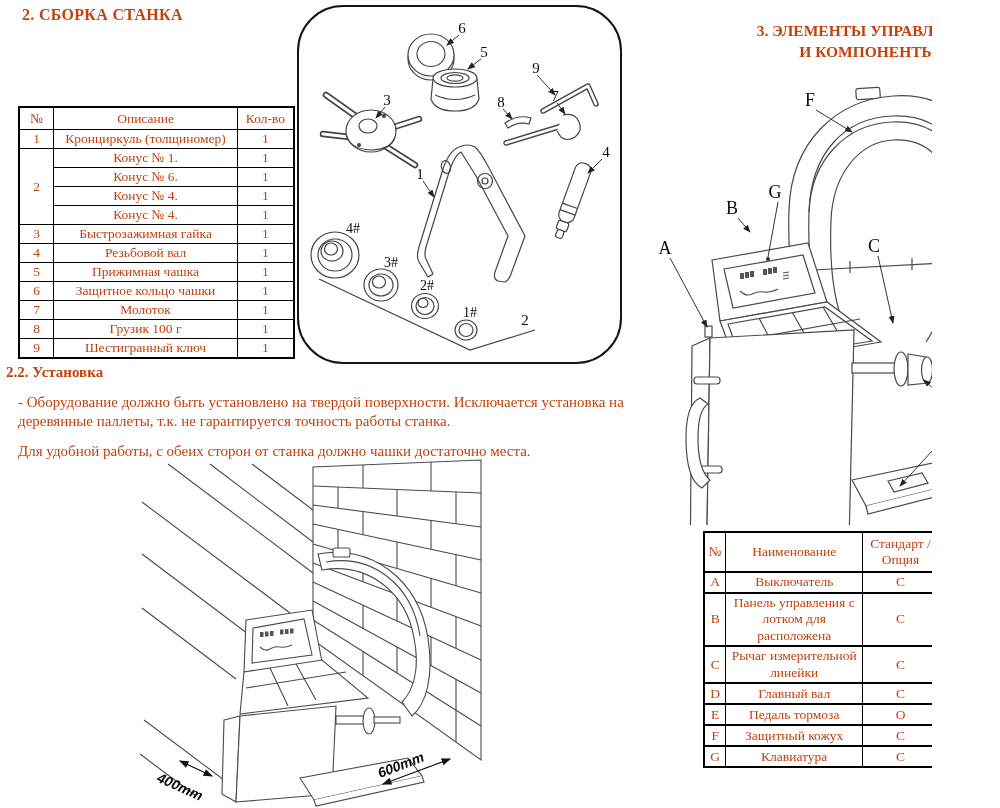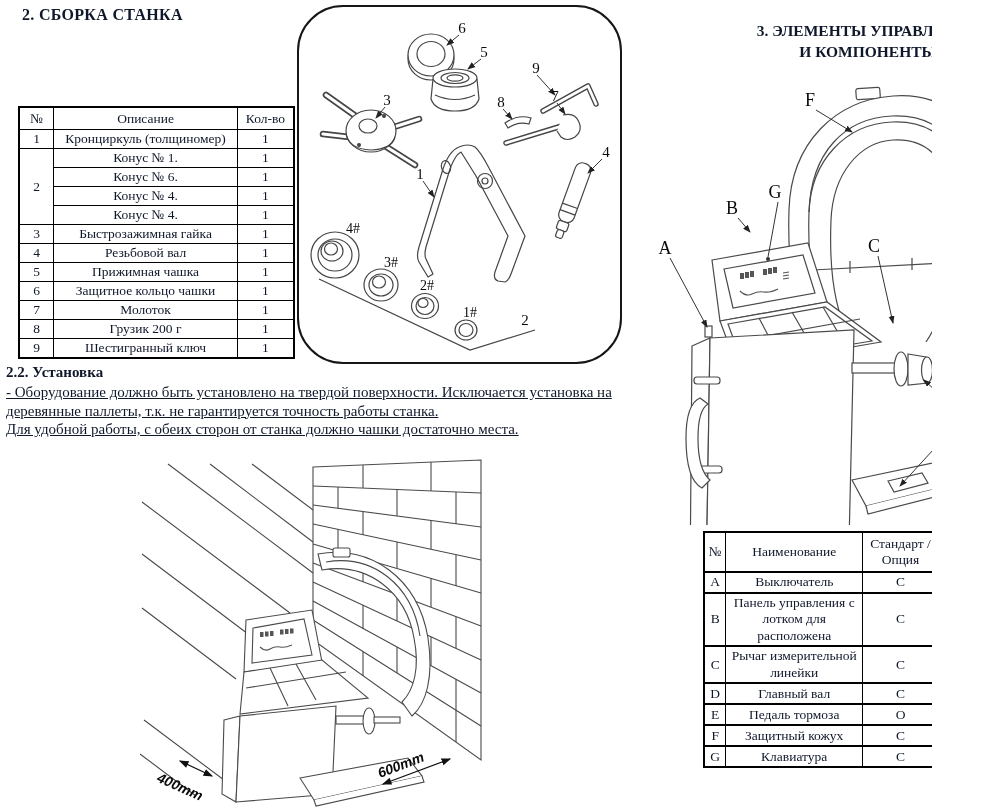--- a/index.html
+++ b/index.html
@@ -1,17 +1,17 @@
 <!DOCTYPE html>
 <html><head>
 <meta charset="utf-8">
 <style>
   html,body{margin:0;padding:0;background:#fff;}
   .page{position:relative;width:932px;height:808px;background:#fff;overflow:hidden;
-        font-family:"Liberation Serif",serif;color:#0f172a;}
+        font-family:"Liberation Serif",serif;color:#c2410c;}
   .abs{position:absolute;}
   .title-left{left:22px;top:6px;font-size:16px;font-weight:bold;letter-spacing:.3px;}
   .title-right{left:722px;top:20px;width:292px;text-align:center;font-size:15.5px;
                font-weight:bold;line-height:21px;}
   
   .parts-table{left:18px;top:106px;width:277px;border-collapse:collapse;border:2px solid #000;}
   .parts-table th,.parts-table td{border:1px solid #000;font-size:13.5px;font-weight:normal;
       text-align:center;vertical-align:middle;padding:0 2px;line-height:1.32;height:18px;}
   .parts-table th{height:21px;}
   
@@ -21,21 +21,21 @@
       vertical-align:middle;padding:1px 3px;line-height:1.22;text-align:center;}
   .comp-table th{height:36px;}
   .comp-table td.name{text-align:center;}
   .comp-table td.letter{padding:1px 1px;}
   .comp-table td.slim{height:17px;}
   
   .fig-box{left:297px;top:5px;width:321px;height:355px;border:2px solid #161616;border-radius:46px;}
   
   .sec22{left:6px;top:364px;width:636px;}
   .sec22 h3{margin:0 0 2px 0;font-size:15px;font-weight:bold;}
-  .sec22 p{margin:0;font-size:15px;line-height:18.6px;text-decoration:underline;}
+  .sec22 p{margin:12px;font-size:15px;line-height:18.6px;}
   svg text{font-family:"Liberation Serif",serif;fill:#0a0a0a;}
   .co{font-size:15px;}
   .cone-lb{font-size:14px;}
   .mach-lb{font-size:18px;}
   .dim{font-size:14px;font-weight:bold;font-style:italic;font-family:"Liberation Sans",sans-serif;}
 </style>
 </head>
 <body>
 
 <div class="page">
@@ -96,21 +96,21 @@
       <td>Защитное кольцо чашки</td>
       <td>1</td>
     </tr>
     <tr>
       <td>7</td>
       <td>Молоток</td>
       <td>1</td>
     </tr>
     <tr>
       <td>8</td>
-      <td>Грузик 200 г</td>
+      <td>Грузик 100 г</td>
       <td>1</td>
     </tr>
     <tr>
       <td>9</td>
       <td>Шестигранный ключ</td>
       <td>1</td>
     </tr>
   </tbody>
     </table>
 

